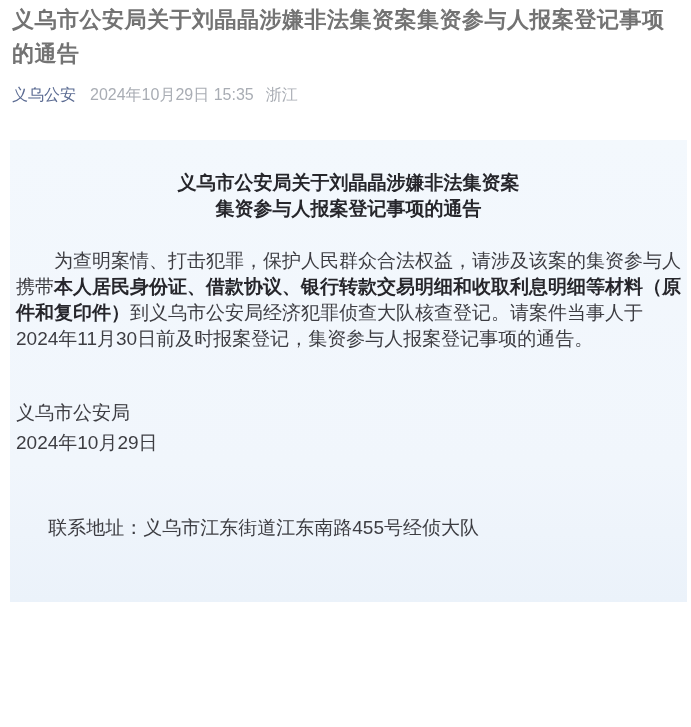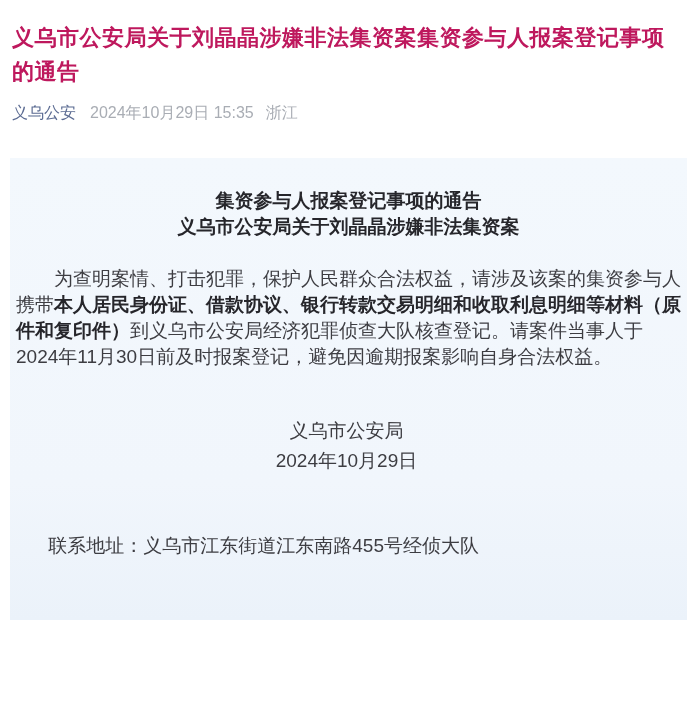--- a/index.html
+++ b/index.html
@@ -9,25 +9,25 @@
     overflow: hidden;
     background: #ffffff;
     font-family: "Liberation Sans", "DejaVu Sans", sans-serif;
   }
   .page {
     width: 691px;
     height: 727px;
     overflow: hidden;
   }
   .article-title {
-    margin: 21px 12px 0 12px;
+    margin: 3px 12px 0 12px;
     font-size: 22px;
     line-height: 34px;
     font-weight: 700;
-    color: #be185d;
+    color: #737373;
     letter-spacing: 0.5px;
   }
   .meta-line {
     margin: 13px 12px 0 12px;
     font-size: 16px;
     line-height: 22px;
     white-space: nowrap;
   }
   .meta-account {
     color: #5b6b92;
@@ -53,21 +53,21 @@
     font-size: 19px;
     line-height: 26px;
   }
   .para {
     margin-top: 26px;
     text-indent: 2em;
   }
   .para b { color: #26262b; font-weight: 700; }
   .sign-block {
     margin-top: 46px;
-    text-align: center;
+    text-align: left;
     padding-right: 4px;
     line-height: 30px;
   }
   .contacts {
     margin-top: 56px;
     line-height: 28px;
   }
   .contacts .contact-line { text-indent: 1.7em; }
 </style>
 </head>
@@ -77,26 +77,26 @@
 
   <h1 class="article-title">义乌市公安局关于刘晶晶涉嫌非法集资案集资参与人报案登记事项的通告</h1>
 
   <div class="meta-line">
     <span class="meta-account">义乌公安</span><span class="meta-datetime">2024年10月29日 15:35</span><span class="meta-location">浙江</span>
   </div>
 
   <div class="notice-box">
 
     <div class="notice-title">
+      <div>义乌市公安局关于刘晶晶涉嫌非法集资案</div>
       <div>集资参与人报案登记事项的通告</div>
-      <div>义乌市公安局关于刘晶晶涉嫌非法集资案</div>
     </div>
 
 
-    <p class="para"><span>为查明案情、打击犯罪，保护人民群众合法权益，请涉及该案的集资参与人携带</span><b>本人居民身份证、借款协议、银行转款交易明细和收取利息明细等材料（原件和复印件）</b><span>到义乌市公安局经济犯罪侦查大队核查登记。请案件当事人于2024年11月30日前及时报案登记，避免因逾期报案影响自身合法权益。</span></p>
+    <p class="para"><span>为查明案情、打击犯罪，保护人民群众合法权益，请涉及该案的集资参与人携带</span><b>本人居民身份证、借款协议、银行转款交易明细和收取利息明细等材料（原件和复印件）</b><span>到义乌市公安局经济犯罪侦查大队核查登记。请案件当事人于2024年11月30日前及时报案登记，集资参与人报案登记事项的通告。</span></p>
 
 
     <div class="sign-block">
       <div>义乌市公安局</div>
       <div>2024年10月29日</div>
     </div>
 
     <div class="contacts">
       <div class="contact-line">联系地址：义乌市江东街道江东南路455号经侦大队</div>
     </div>

